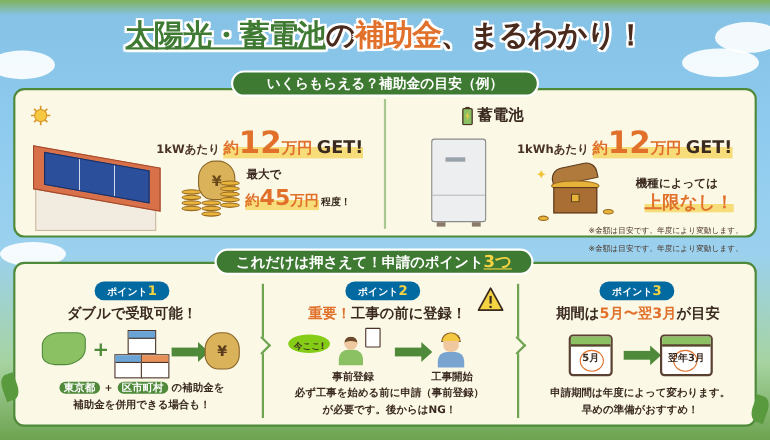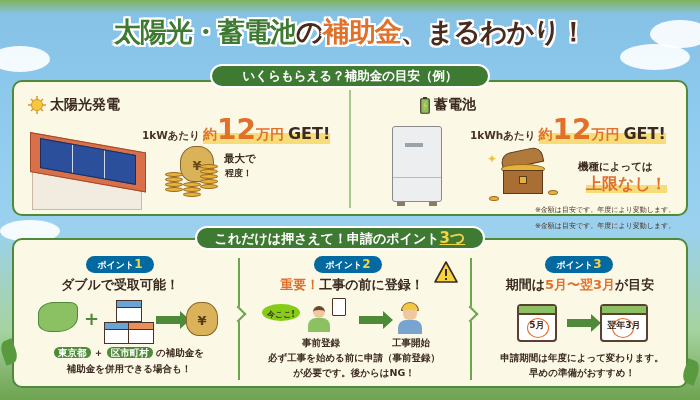--- a/index.html
+++ b/index.html
@@ -9,21 +9,21 @@
     background: linear-gradient(180deg, #7fb35a 0px, #86c2e6 14px, #8fcbef 120px, #9bd1ee 230px, #a6d3a0 330px, #6ea350 400px);
     position: relative;
     color: #4a3325;
   }
   .cloud { position: absolute; background: #fff; border-radius: 50%; opacity: 0.9; }
   .title {
     position: absolute; left: 0; top: 14px; width: 700px; text-align: center;
     font-size: 27px; font-weight: bold; letter-spacing: -1px;
     text-shadow: 2px 0 #fff, -2px 0 #fff, 0 2px #fff, 0 -2px #fff, 2px 2px #fff, -2px -2px #fff, 2px -2px #fff, -2px 2px #fff;
   }
-  .t-green { color: #3f7a33; }
+  .t-green { color: #3f7a33; text-decoration: underline; }
   .t-brown { color: #4a2a1c; }
   .t-orange { color: #e0702a; }
   .panel {
     position: absolute; background: #fbf8e6; border: 2px solid #4f8a3b; border-radius: 10px;
   }
   .pill {
     position: absolute; background: #3f7a33; color: #fff; border-radius: 14px;
     font-weight: bold; text-align: center; border: 2px solid #fff;
   }
   .section-title { position: absolute; font-weight: bold; font-size: 14px; color: #3b2a20; display: flex; align-items: center; gap: 4px; }
@@ -68,21 +68,20 @@
 <div class="section-title" style="left:28px;top:96px;">
   <svg width="18" height="18" viewBox="0 0 18 18">
       <g stroke="#d9962a" stroke-width="1.5">
         <line x1="9" y1="0" x2="9" y2="18"></line>
         <line x1="0" y1="9" x2="18" y2="9"></line>
         <line x1="3" y1="3" x2="15" y2="15"></line>
         <line x1="15" y1="3" x2="3" y2="15"></line>
       </g>
       <circle cx="9" cy="9" r="5.5" fill="#f5c842" stroke="#d9962a"></circle>
     </svg>
-  <span>太陽光発電</span>
 </div>
 
 <div style="position:absolute;left:30px;top:132px;width:120px;height:78px;">
   <div style="position:absolute;left:2px;top:28px;width:110px;height:50px;background:#f2ece0;border:1px solid #c9b9a0;"></div>
   <div style="position:absolute;left:0;top:0;width:116px;height:40px;background:#d8704a;transform:skewY(10deg);transform-origin:left top;border:1px solid #a04a2a;"></div>
   <div style="position:absolute;left:10px;top:6px;width:96px;height:30px;background:repeating-linear-gradient(90deg,#2b4f9a 0 31px,#cfd9ea 31px 32px),#2b4f9a;transform:skewY(10deg);transform-origin:left top;border:1px solid #1a2f60;"></div>
 </div>
 
 <div class="big-get" style="left:142px;top:117px;font-size:11px;">
   <span style="font-size:10.5px;">1kWあたり</span>
@@ -101,20 +100,23 @@
 <div class="coin" style="left:200px;top:169px;"></div>
 <div class="coin" style="left:200px;top:174px;"></div>
 <div class="coin" style="left:200px;top:179px;"></div>
 <div class="coin" style="left:200px;top:184px;"></div>
 <div class="coin" style="left:183px;top:182px;"></div>
 <div class="coin" style="left:183px;top:187px;"></div>
 <div class="coin" style="left:183px;top:192px;"></div>
 
 <div style="position:absolute;left:224px;top:152px;font-size:10.5px;font-weight:bold;color:#3b2a20;">最大で</div>
 <div class="big-get" style="left:223px;top:167px;">
+  <span class="hl">
+    <span class="or" style="font-size:13px;">約</span><span class="or" style="font-size:20px;">45</span><span class="or" style="font-size:13px;">万円</span>
+  </span>
   <span style="font-size:9px;color:#3b2a20;margin-left:2px;">程度！</span>
 </div>
 
 <div class="divider" style="left:349px;top:90px;height:118px;width:1.5px;background:#a8c890;"></div>
 
 <div class="section-title" style="left:384px;top:96px;padding-left:36px;">
   <svg width="10" height="17" viewBox="0 0 10 17">
       <rect x="3" y="0" width="4" height="2" fill="#4a3325"></rect>
       <rect x="0.75" y="1.75" width="8.5" height="14.5" rx="1" fill="#8bc063" stroke="#4a3325" stroke-width="1.2"></rect>
       <path d="M6 4 L3 9 L5 9 L4 13 L7 8 L5 8 Z" fill="#f5c842"></path>

